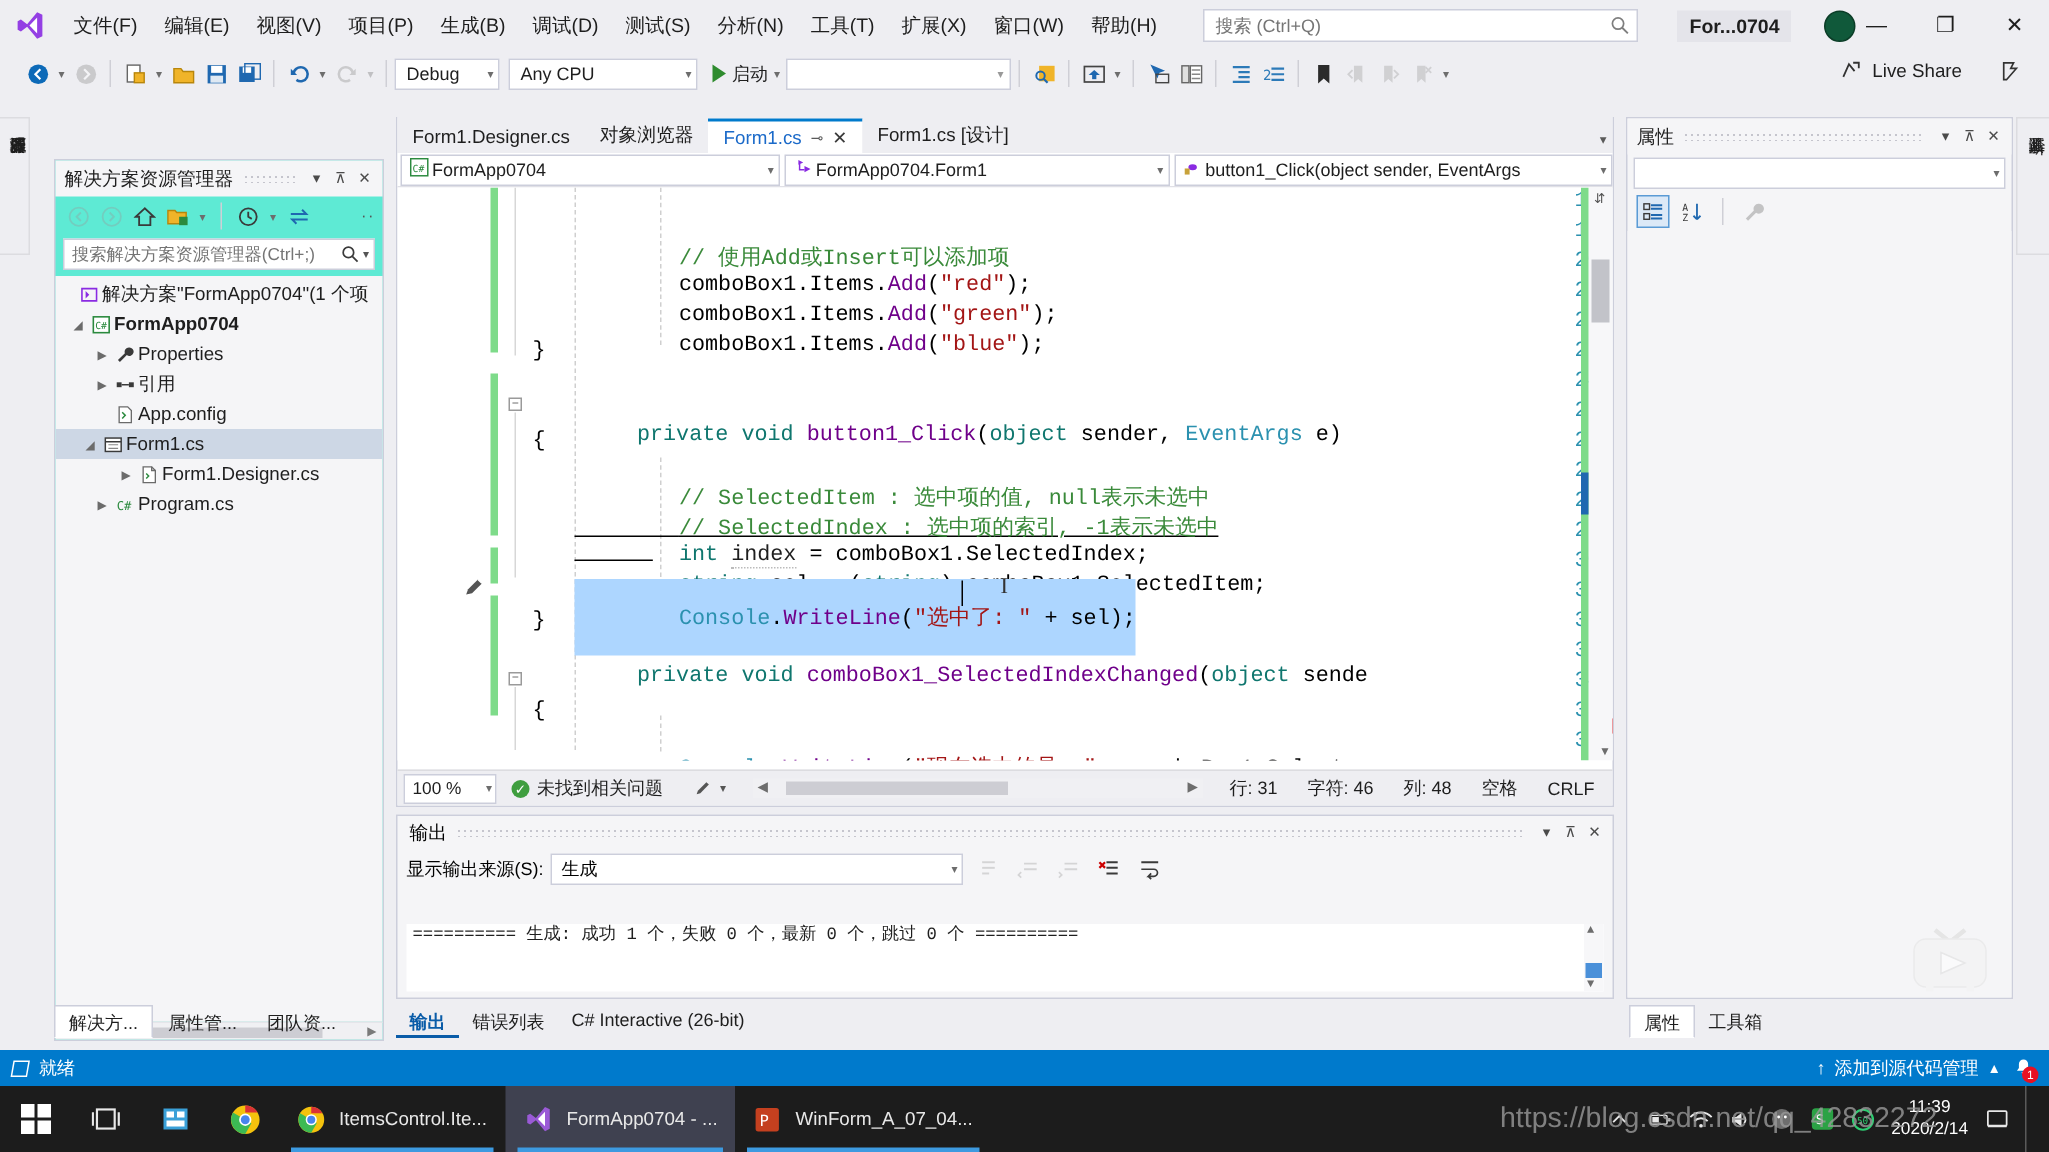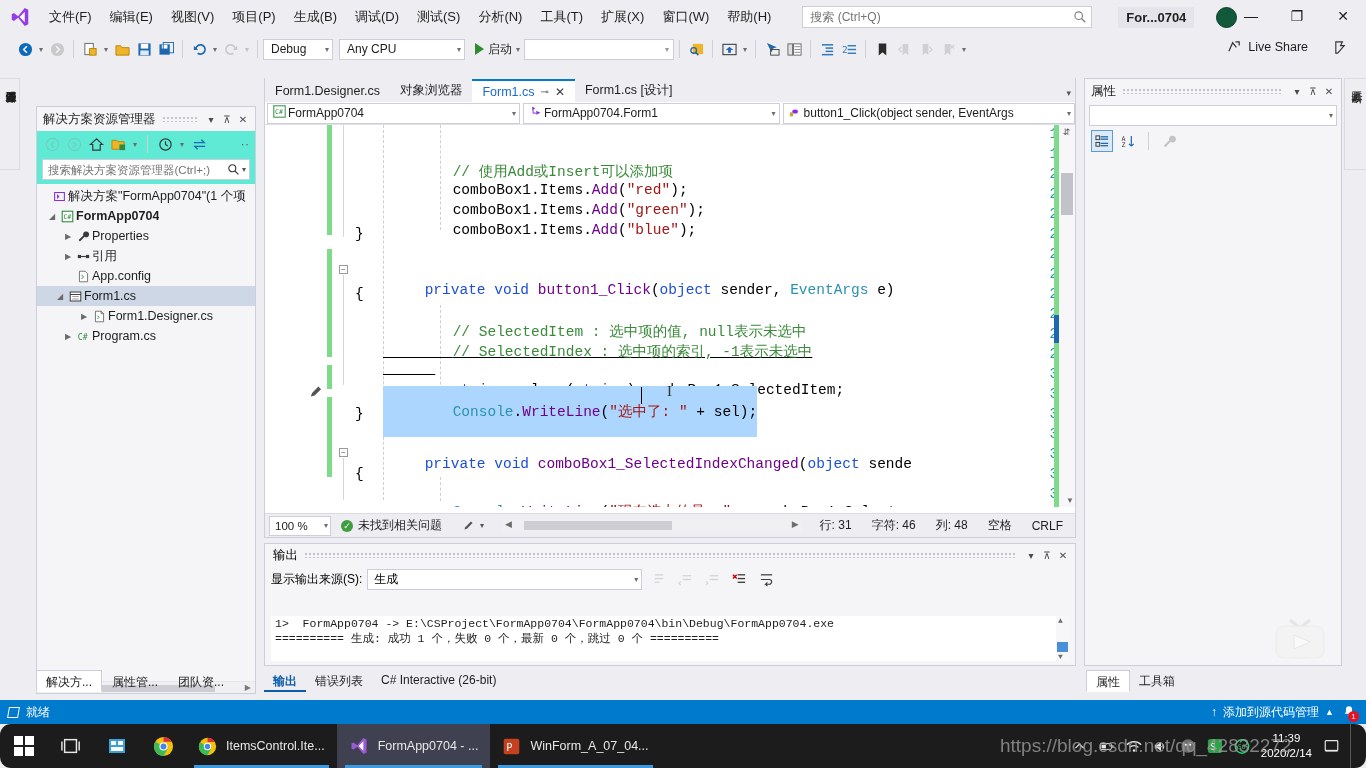--- a/index.html
+++ b/index.html
@@ -147,21 +147,21 @@
   .foldline { position:absolute; left:78px; width:1px; background:#d7d7d7;}
   .foldbox {
     position:absolute; left:74px; width:9px;height:9px;border:1px solid #9a9a9a;background:#fff;
     font-size:8px; line-height:7px; text-align:center; color:#5a5a5a; font-family:"Liberation Mono",monospace;
   }
   .indentguide { position:absolute; width:0; border-left:1px dashed #cfcfcf; }
   .codeline {
     position:absolute; left:0; font-family:"Liberation Mono", monospace;
     font-size:14.5px; white-space:pre; color:#000; letter-spacing:0px;
   }
-  .k { color:#1d4ed8;font-family:Liberation Mono, monospace; }  
+  .k { color:#0f766e;font-family:Liberation Mono, monospace; }  
   .t { color:#2b91af; }  
   .s { color:#a31515; }  
   .c { color:#3a8a3a; }  
   .m { color:#6f008a; }  
   .p { color:#000; }
   .id { color:#1f1f1f; }
   .hl { background:#add6ff; }
   .pencil { position:absolute; font-size:11px; color:#222; }
   .caret-bar { position:absolute; width:1px; background:#000;}
   .ibeam { position:absolute; color:#333; font-size:15px; font-family:"Liberation Serif",serif;}
@@ -238,21 +238,21 @@
   .vsstatus .ready { display:flex; align-items:center; gap:7px;}
   .vsstatus .sq { width:11px;height:11px;border:1.5px solid #fff; transform: skewX(-10deg);}
   .vsstatus .right { margin-left:auto; display:flex; align-items:center; gap:6px;}
   .bell { position:relative; width:18px; height:18px; display:flex;align-items:center;justify-content:center;}
   .bell .cnt { position:absolute; right:-1px; bottom:-1px; width:11px;height:11px;border-radius:50%;
     background:#e81123; color:#fff; font-size:8px; display:flex;align-items:center;justify-content:center;}
 
   
   .taskbar {
     position:absolute; left:0; top:724px; width:1366px; height:44px;
-    background:#1c1c1c; display:flex; align-items:center;border-radius:11px;
+    background:#1c1c1c; display:flex; align-items:center;
   }
   .tb-start { width:48px;height:44px;display:flex;align-items:center;justify-content:center;}
   .tb-icon { width:46px;height:44px;display:flex;align-items:center;justify-content:center;}
   .tb-app {
     height:44px; display:flex; align-items:center; gap:9px; padding: 0 12px;
     color:#e8e8e8; font-size:12.5px; white-space:nowrap; position:relative; max-width:215px;
   }
   .tb-app .under { position:absolute; left:8px; right:8px; bottom:0; height:3px; background:#3d9ae0;}
   .tb-app.vsactive { background:#3f4150; }
   .tray { margin-left:auto; display:flex; align-items:center; gap:11px; padding-right:8px; color:#e8e8e8;}
@@ -741,28 +741,31 @@
       <div class="codeline" style="top:141px;left:90px;">
         <span class="k">private</span> <span class="k">void</span> <span class="m">button1_Click</span><span class="p">(</span><span class="k">object</span> <span class="p">sender, </span><span class="t">EventArgs</span> <span class="p">e)</span>
       </div>
       <div class="codeline" style="top:161px;left:90px;"><span class="p">{</span></div>
       <div class="codeline" style="top:181px;left:118px;">
         <span class="c">// SelectedItem : 选中项的值, null表示未选中</span>
       </div>
       <div class="codeline" style="top:201px;left:118px;text-decoration:underline;">
         <span class="c">// SelectedIndex : 选中项的索引, -1表示未选中</span>
       </div>
+      <div class="codeline" style="top:221px;left:118px;">
+        <span class="k">int</span> <span class="id" style="border-bottom:1px dotted #bbb">index</span> <span class="p">= comboBox1.</span><span class="p">SelectedIndex;</span>
+      </div>
       <div class="codeline" style="top:241px;left:118px;">
         <span class="k">string</span> <span class="p">sel = (</span><span class="k">string</span><span class="p">) comboBox1.SelectedItem;</span>
       </div>
       <div class="codeline hl" style="top:261px;left:118px;">
         <span class="t">Console</span><span class="p">.</span><span class="m">WriteLine</span><span class="p">(</span><span class="s">"选中了: "</span><span class="p"> + sel);</span>
       </div>
       <div class="codeline" style="top:281px;left:90px;"><span class="p">}</span></div>
-      <div class="codeline" style="top:315px;left:90px;">
+      <div class="codeline" style="top:302px;left:90px;">
         <span class="k">private</span> <span class="k">void</span> <span class="m">comboBox1_SelectedIndexChanged</span><span class="p">(</span><span class="k">object</span> <span class="p">sende</span>
       </div>
       <div class="codeline" style="top:341px;left:90px;"><span class="p">{</span></div>
       <div class="codeline" style="top:361px;left:118px;">
         <span class="t">Console</span><span class="p">.</span><span class="m">WriteLine</span><span class="p">(</span><span class="s">"现在选中的是: "</span><span class="p"> + comboBox1.Selecte</span>
       </div>
 
       <div class="caret-bar" style="left:376px;top:262px;height:17px;"></div>
 
       <div class="pencil" style="left:44px;top:260px;">
@@ -860,21 +863,20 @@
           </svg>
       </div>
       <div class="tb-btn">
         <svg viewBox="0 0 16 16">
             <line x1="2" y1="3" x2="14" y2="3" stroke="#3a3a3a" stroke-width="1.3"></line>
             <path d="M2 8h9a2.5 2.5 0 0 1 0 5H7l2-2M7 13l2 2" fill="none" stroke="#3a3a3a" stroke-width="1.2"></path>
           </svg>
       </div>
     </div>
     <div class="out-body">
-      <div class="out-line">1&gt;  FormApp0704 -&gt; E:\CSProject\FormApp0704\FormApp0704\bin\Debug\FormApp0704.exe</div>
       <div class="out-line">========== 生成: 成功 1 个，失败 0 个，最新 0 个，跳过 0 个 ==========</div>
       <div class="vscroll">
         <span class="a1">▲</span>
         <div class="th"></div>
         <span class="a2">▼</span>
       </div>
     </div>
   </div>
 
   <div class="props">

